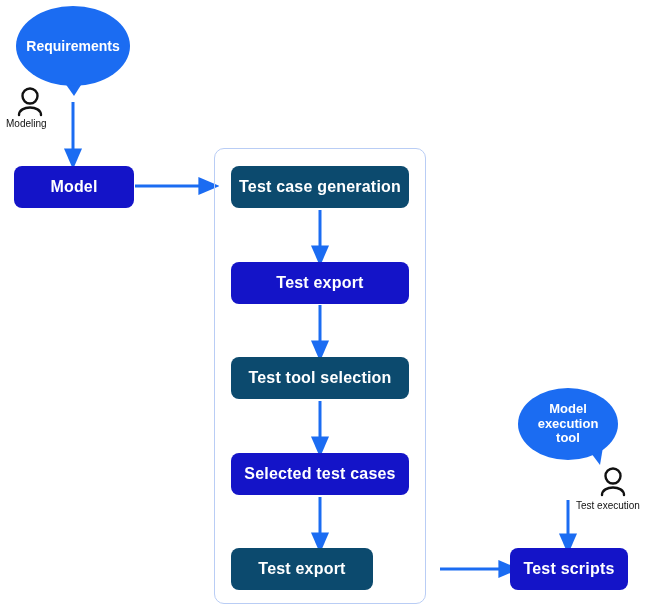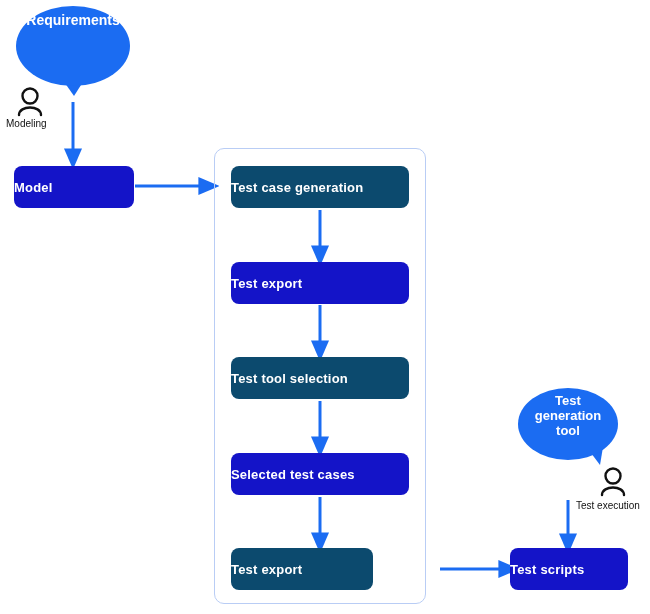--- a/index.html
+++ b/index.html
@@ -24,38 +24,39 @@
     top: 0;
     width: 650px;
     height: 614px;
     pointer-events: none;
   }
   .node {
     position: absolute;
     box-sizing: border-box;
     display: flex;
     align-items: center;
-    justify-content: flex-start;
+    justify-content: center;
     text-align: center;
     border-radius: 8px;
     font-weight: bold;
-    font-size: 13px;
+    font-size: 16px;
     color: #ffffff;
     letter-spacing: 0.2px;
   }
   .node-black {
     background: #0c4a6e;
   }
   .node-blue {
     background: #1414c8;
   }
   .bubble {
     position: absolute;
     box-sizing: border-box;
     display: flex;
+    align-items: center;
     justify-content: center;
     text-align: center;
     border-radius: 50%;
     background: #1b6cf2;
     color: #ffffff;
     font-weight: bold;
     font-size: 14px;
     line-height: 1.15;
     padding: 6px;
   }
@@ -142,21 +143,21 @@
 
   <div class="node node-blue" style="left:231px; top:453px; width:178px; height:42px;">
     <span>Selected test cases</span>
   </div>
 
   <div class="node node-black" style="left:231px; top:548px; width:142px; height:42px;">
     <span>Test export</span>
   </div>
 
   <div class="bubble" style="left:518px; top:388px; width:100px; height:72px; font-size:13px;">
-    <span>Test generation tool</span>
+    <span>Model execution tool</span>
   </div>
 
   <div class="actor-caption" style="left:576px; top:500px;">Test execution</div>
 
   <div class="node node-blue" style="left:510px; top:548px; width:118px; height:42px;">
     <span>Test scripts</span>
   </div>
 
 </div>
 

